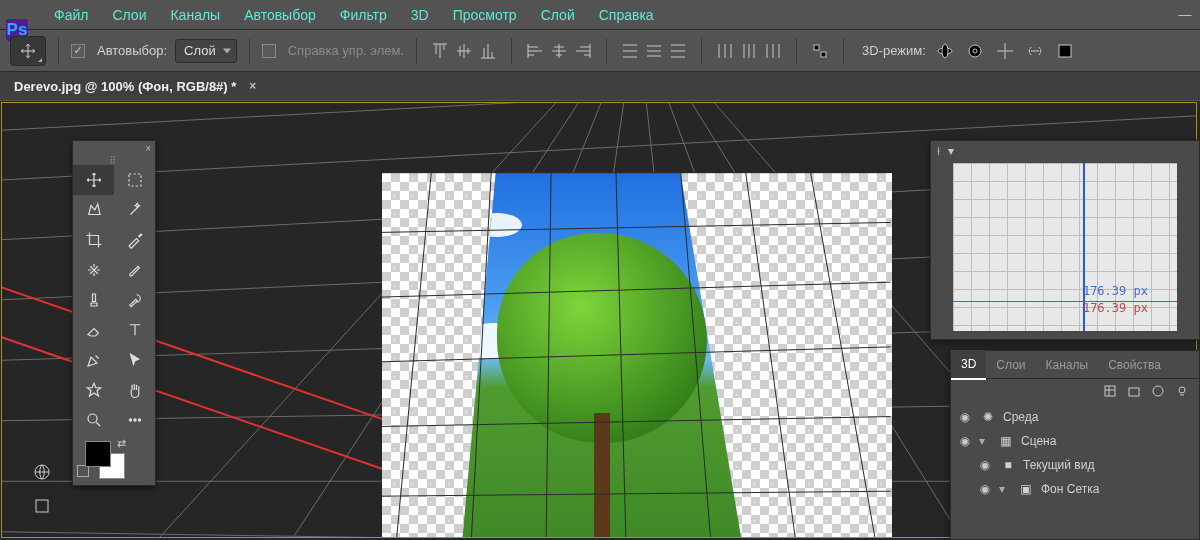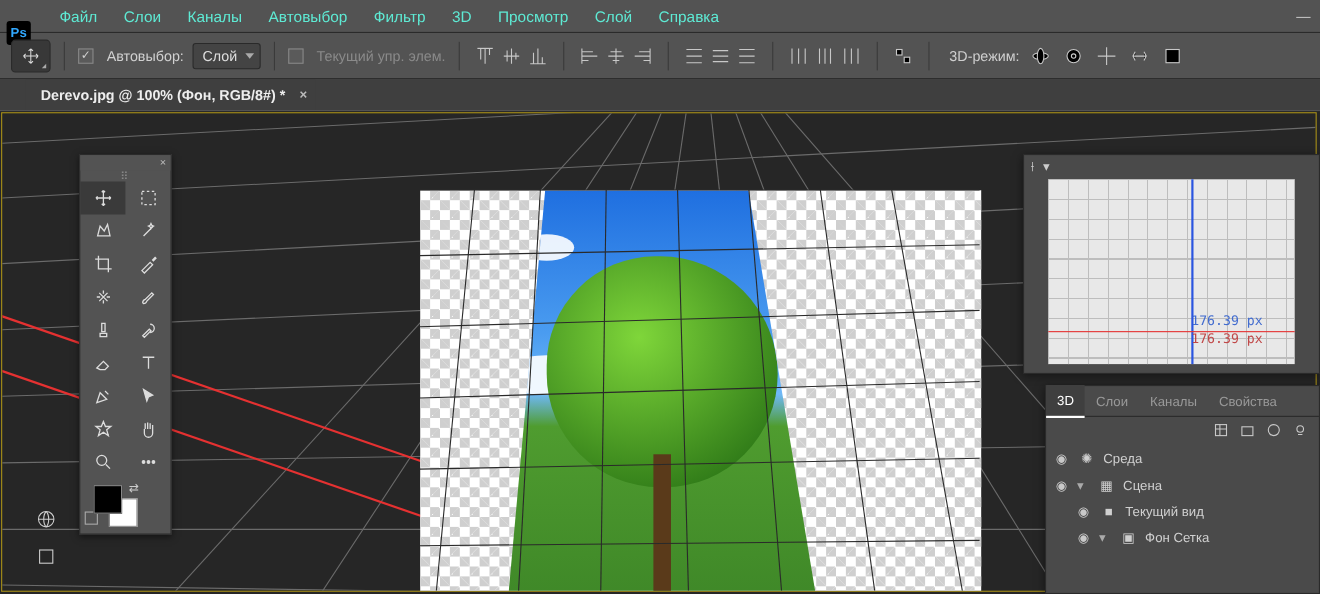--- a/index.html
+++ b/index.html
@@ -18,24 +18,24 @@
     height: 30px;
     background: #535353;
     display: flex;
     align-items: center;
     padding-left: 6px;
     gap: 4px;
     border-bottom: 1px solid #2a2a2a;
   }
   .app-icon {
     width: 22px; height: 22px;
-    background: #000000;
+    background: #4c1d95;
     color: #31a8ff;
     font-weight: bold;
-    font-size: 12px;
+    font-size: 17px;
     display: flex; align-items: center; justify-content: center;
     border-radius: 3px;
     margin-right: 12px;
     margin-top: 31px;
   }
   .menu-item {
     padding: 0 10px;
     color: #5eead4;
     cursor: default;
     line-height: 30px;
@@ -105,21 +105,21 @@
     color: #c8c8c8;
     cursor: default;
   }
   .threeD-label { color: #cfcfcf; font-size: 13px; margin-left: 6px; }
   .threeD-ico { width: 22px; color: #cfcfcf; display:flex; align-items:center; justify-content:center;}
 
   
   .doctabbar {
     height: 28px;
     background: #3f3f3f;
-    display: flex; align-items: flex-end; padding-left: 23px;
+    display: flex; align-items: flex-end;
   }
   .doctab {
     height: 28px;
     background: #3f3f3f;
     padding: 0 28px 0 14px;
     display: flex; align-items: center;
     color: #eee;
     font-weight: bold;
     font-size: 13px;
     position: relative;
@@ -311,21 +311,21 @@
     <svg viewBox="0 0 24 24" width="16" height="16">
         <path d="M12 2v20M2 12h20M12 2l-3 3M12 2l3 3M12 22l-3-3M12 22l3-3M2 12l3-3M2 12l3 3M22 12l-3-3M22 12l-3 3" stroke="#ddd" stroke-width="1.4"></path>
       </svg>
   </div>
   <div class="vsep"></div>
   <span class="chk">✓</span>
   <span class="opt-label">Автовыбор:</span>
   <div class="dropdown">Слой</div>
   <div class="vsep"></div>
   <span class="chk" style="color:transparent">✓</span>
-  <span class="opt-label" style="color:#8a8a8a">Текущий упр. элем.</span>
+  <span class="opt-label" style="color:#8a8a8a">Справка упр. элем.</span>
   <div class="vsep"></div>
 
   <div class="align-group">
     <div class="align-ico">
         <svg width="16" height="16" viewBox="0 0 16 16">
           <path d="M1 1h14M4 1v10M8 1v14M12 1v6" stroke="#c8c8c8"></path>
         </svg>
       </div>
     <div class="align-ico">
         <svg width="16" height="16" viewBox="0 0 16 16">

